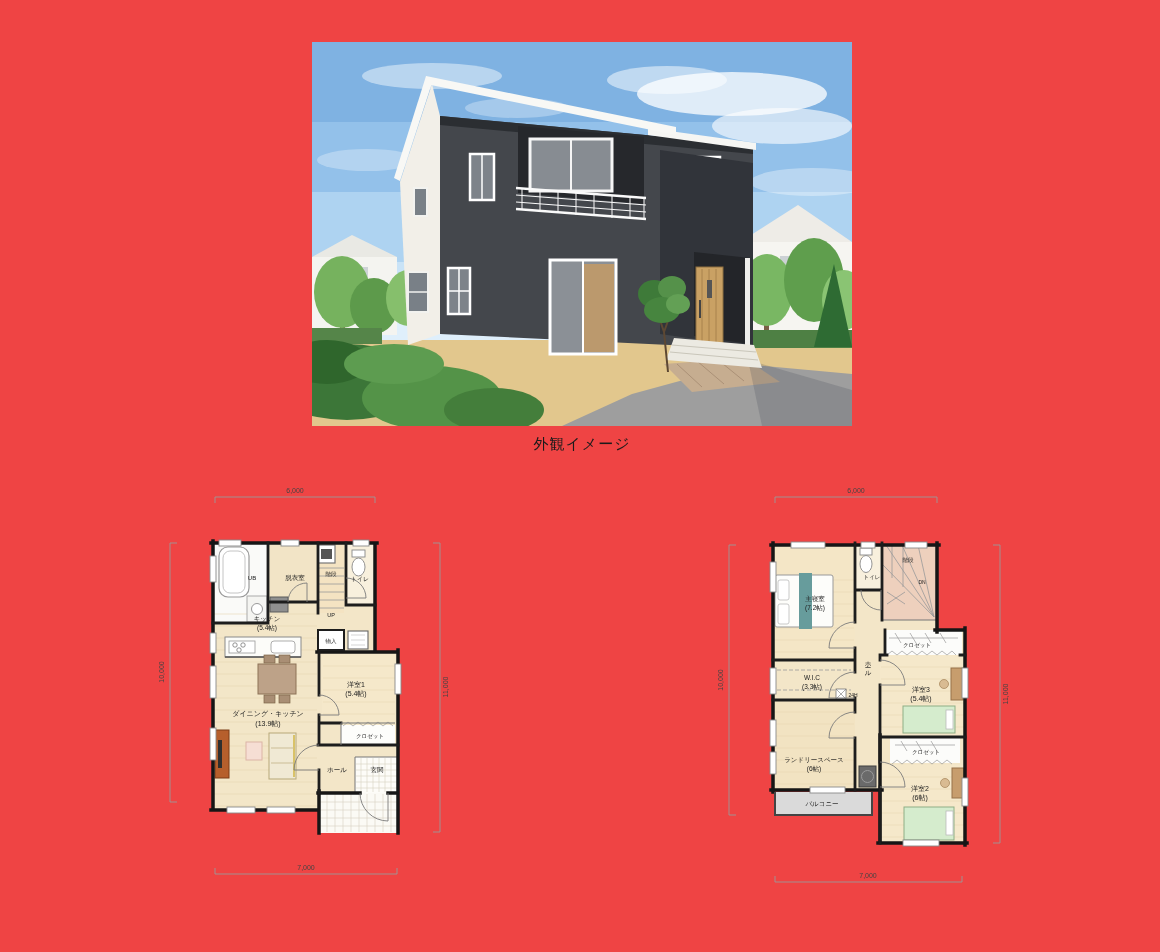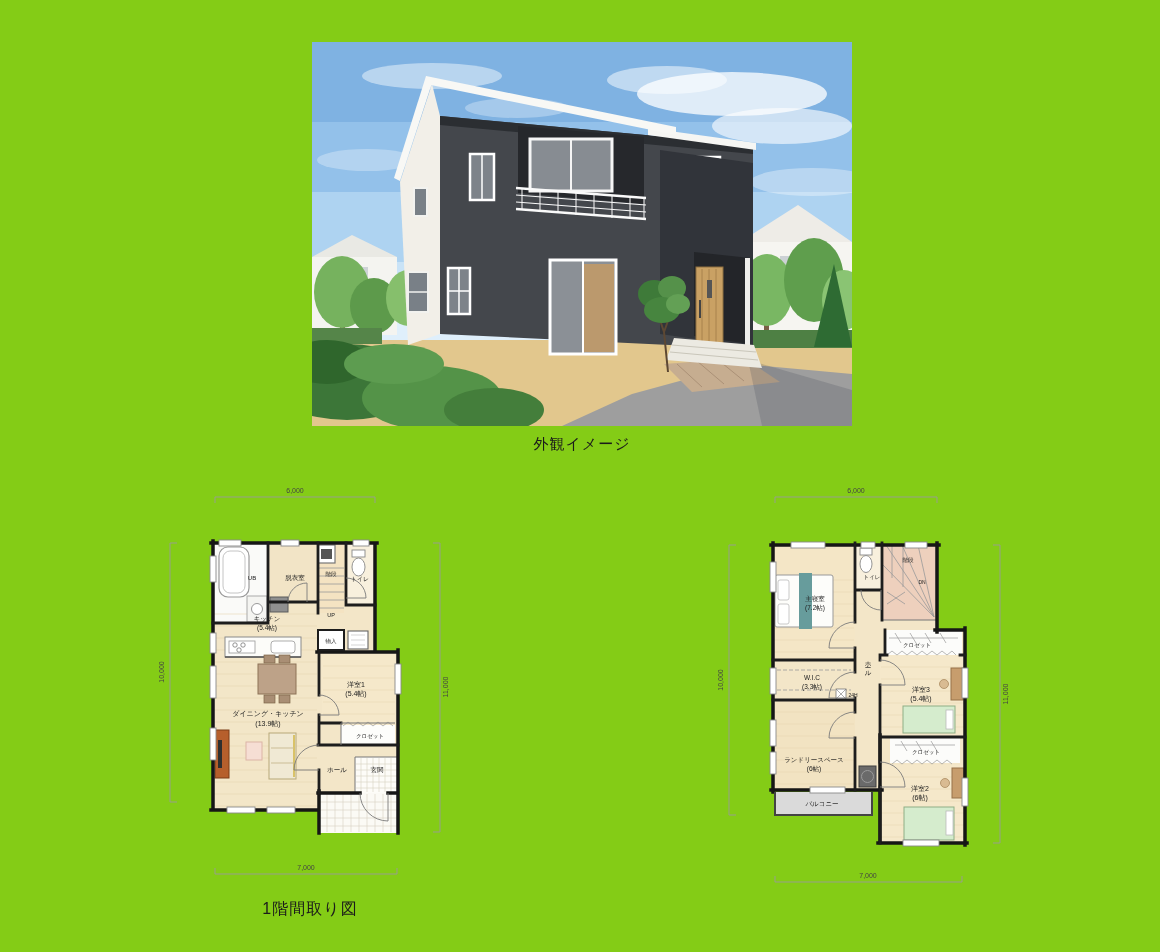--- a/index.html
+++ b/index.html
@@ -1,16 +1,16 @@
 <!DOCTYPE html>
 <html><head>
 <meta charset="utf-8">
 <style>
   html,body{margin:0;padding:0;background:#fff;}
-  #page{position:relative;width:1160px;height:952px;background:#84cc16;overflow:hidden;
+  #page{position:relative;width:1160px;height:952px;background:#ef4444;overflow:hidden;
         font-family:"Liberation Sans","DejaVu Sans",sans-serif;}
   .abs{position:absolute;}
   .caption{position:absolute;text-align:center;color:#1b1b1b;font-size:15px;letter-spacing:1px;}
   .caption-plan{font-size:16px;}
   .vlabel{position:absolute;writing-mode:vertical-rl;text-orientation:upright;
           font-size:6.5px;color:#222;letter-spacing:1px;}
   
   .wall{stroke:#161616;stroke-width:3.5;fill:none;stroke-linecap:square;}
   .wall2{stroke:#1d1d1d;stroke-width:2.8;fill:none;stroke-linecap:square;}
   .thin{stroke:#777;stroke-width:1;fill:none;}
@@ -257,21 +257,20 @@
       <text class="t55" x="176" y="163">物入</text>
       <text class="t7" x="201" y="207">洋室1</text>
       <text class="t7" x="201" y="216">(5.4帖)</text>
       <text class="t7" x="113" y="236">ダイニング・キッチン</text>
       <text class="t7" x="113" y="246">(13.9帖)</text>
       <text class="t55" x="215" y="258">クロゼット</text>
       <text class="t65" x="182" y="292">ホール</text>
       <text class="t65" x="222" y="292">玄関</text>
     </g>
   </svg>
-  <div class="caption caption-plan" style="left:145px;top:899px;width:330px;">1階間取り図</div>
 
   <svg class="abs" style="left:715px;top:480px;" width="330" height="410" viewBox="0 0 330 410">
 
     <g>
       <path class="dim" d="M60 17 H222 M60 17 V23 M222 17 V23"></path>
       <text class="dimt" x="141" y="13">6,000</text>
       <path class="dim" d="M14 65 V335 M14 65 H21 M14 335 H21"></path>
       <text class="dimt" x="8" y="200" transform="rotate(-90 8 200)">10,000</text>
       <path class="dim" d="M285 65 V363 M278 65 H285 M278 363 H285"></path>
       <text class="dimt" x="293" y="214" transform="rotate(-90 293 214)">11,000</text>

